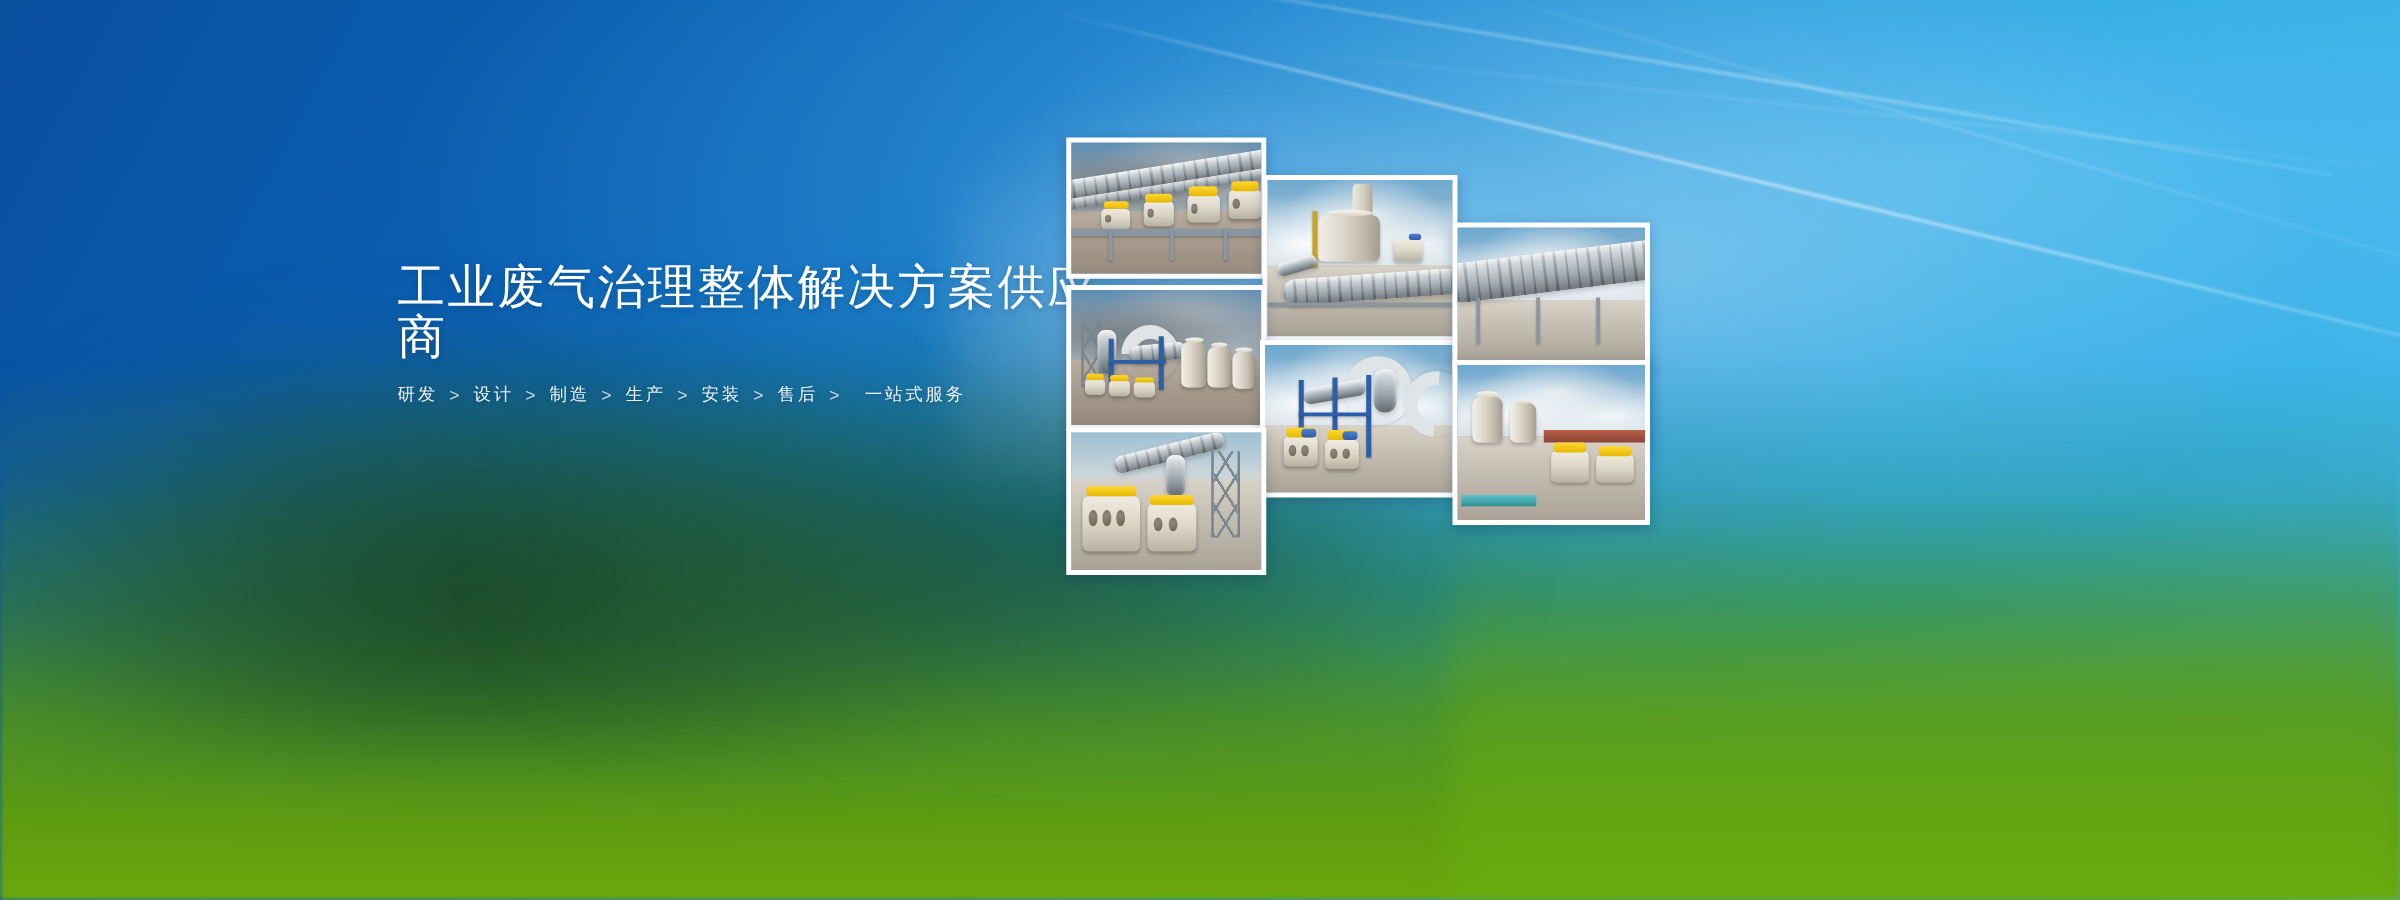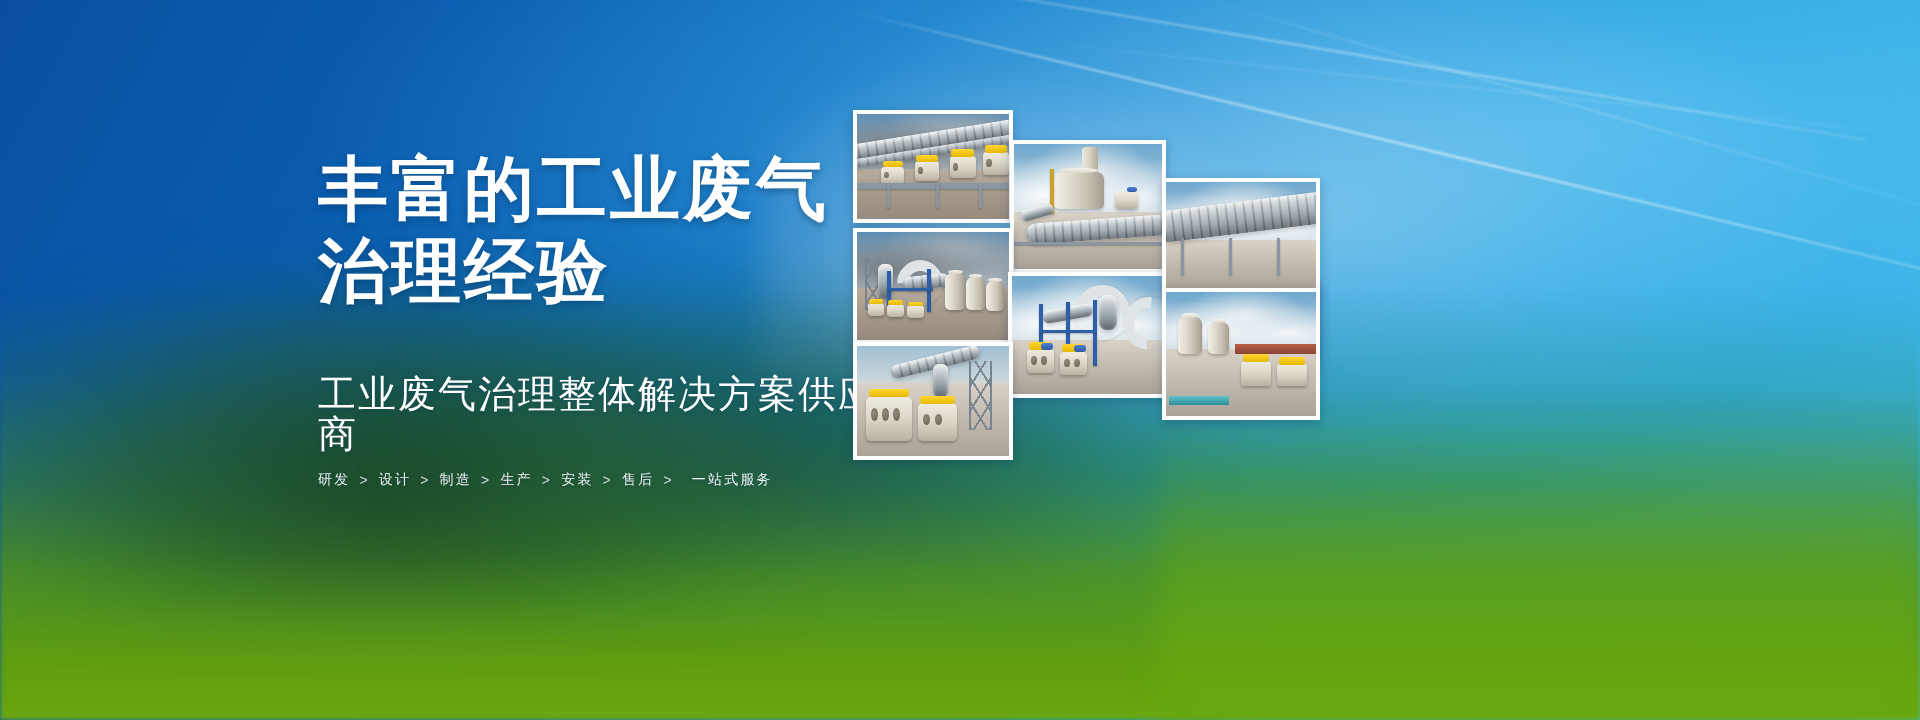--- a/index.html
+++ b/index.html
@@ -138,24 +138,20 @@
   <div class="trail t3"></div>
   <div class="trail t4"></div>
   <div class="haze"></div>
 
   <div class="ground"></div>
   <div class="mound"></div>
   <div class="mound2"></div>
   <div class="ground-right"></div>
 
   <div class="copy">
-    <div class="headline">
-      <span class="l1">丰富的工业废气</span>
-      <span class="l2">治理经验</span>
-    </div>
     <div class="subtitle">工业废气治理整体解决方案供应商</div>
     <div class="process">
       <span class="step">研发</span>
       <span class="sep">&gt;</span>
       <span class="step">设计</span>
       <span class="sep">&gt;</span>
       <span class="step">制造</span>
       <span class="sep">&gt;</span>
       <span class="step">生产</span>
       <span class="sep">&gt;</span>

